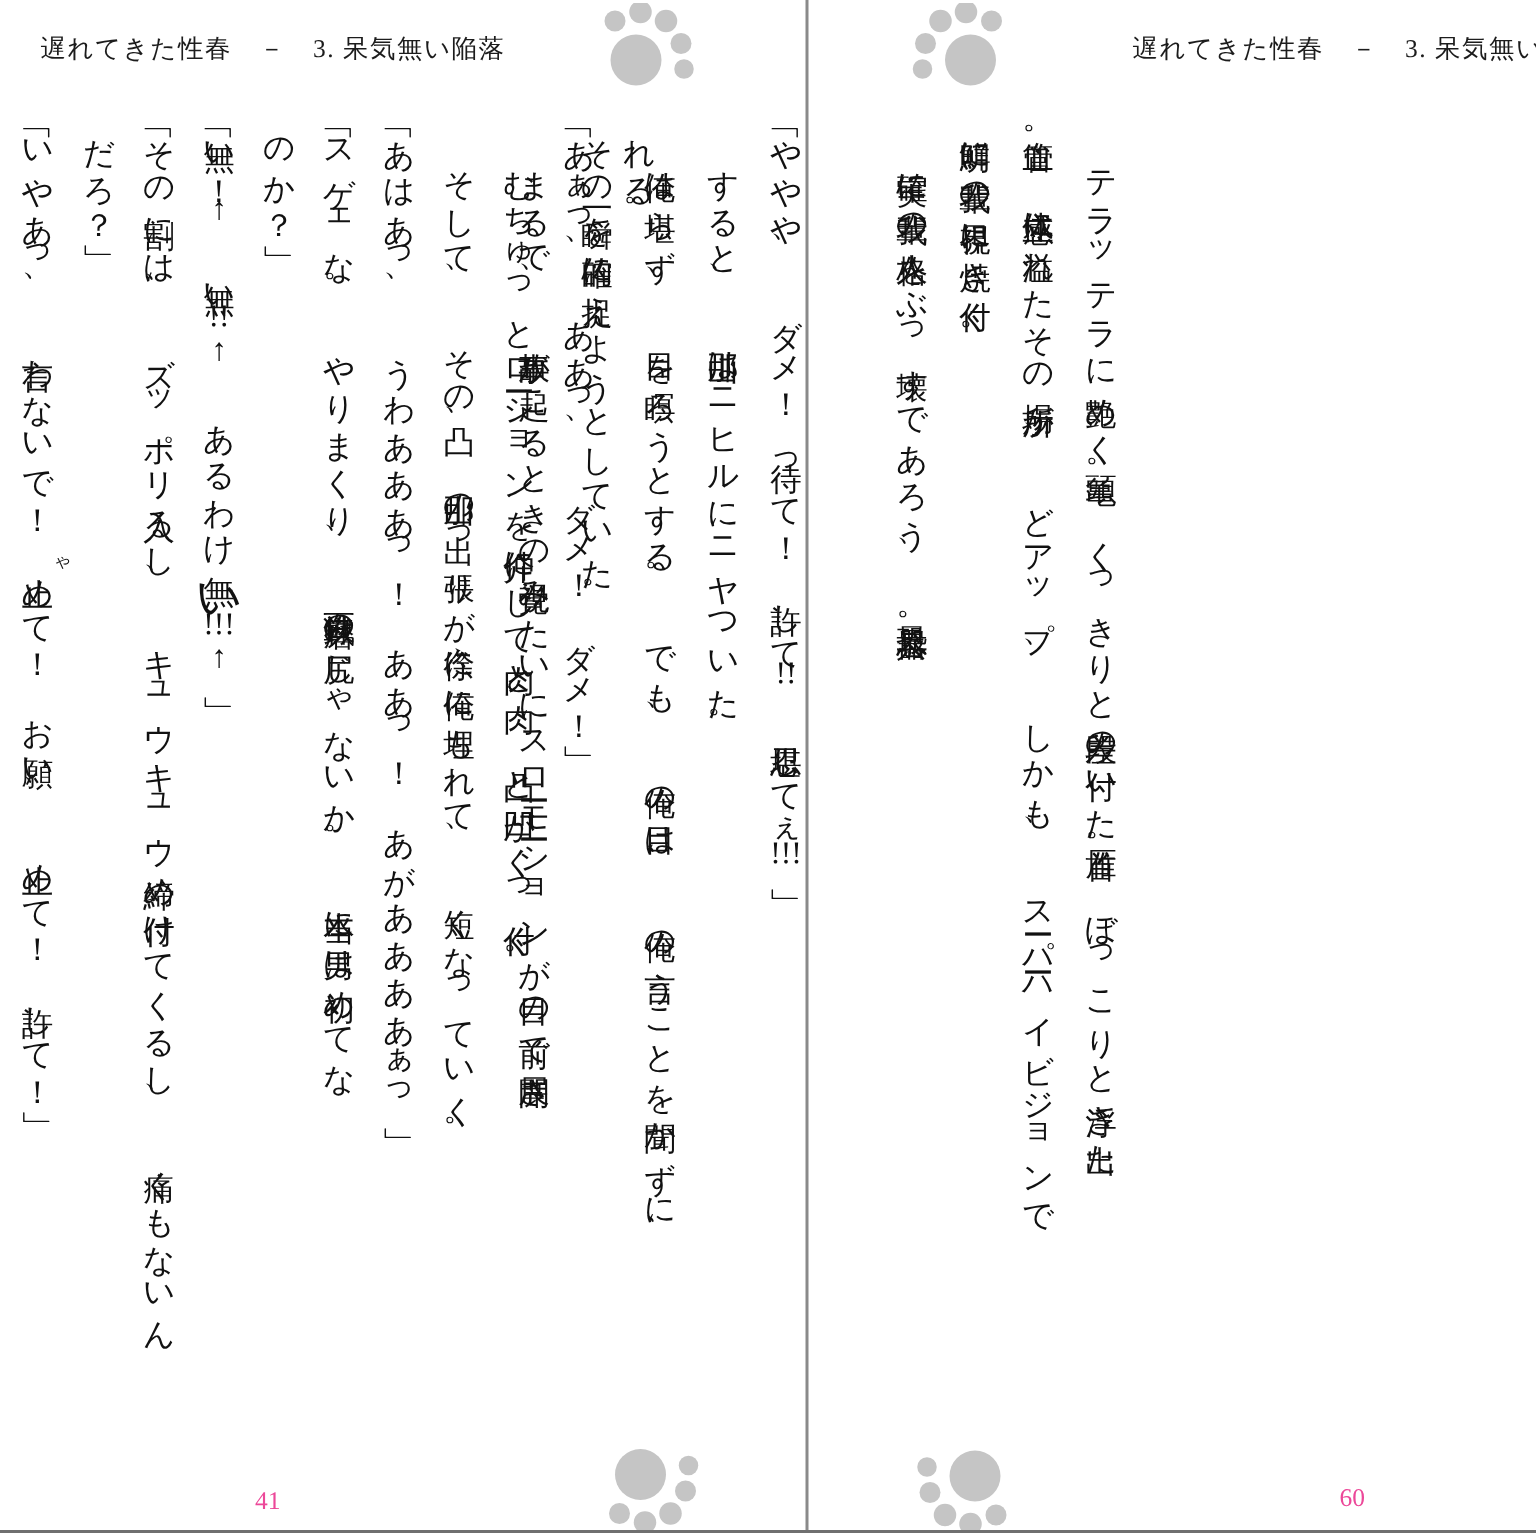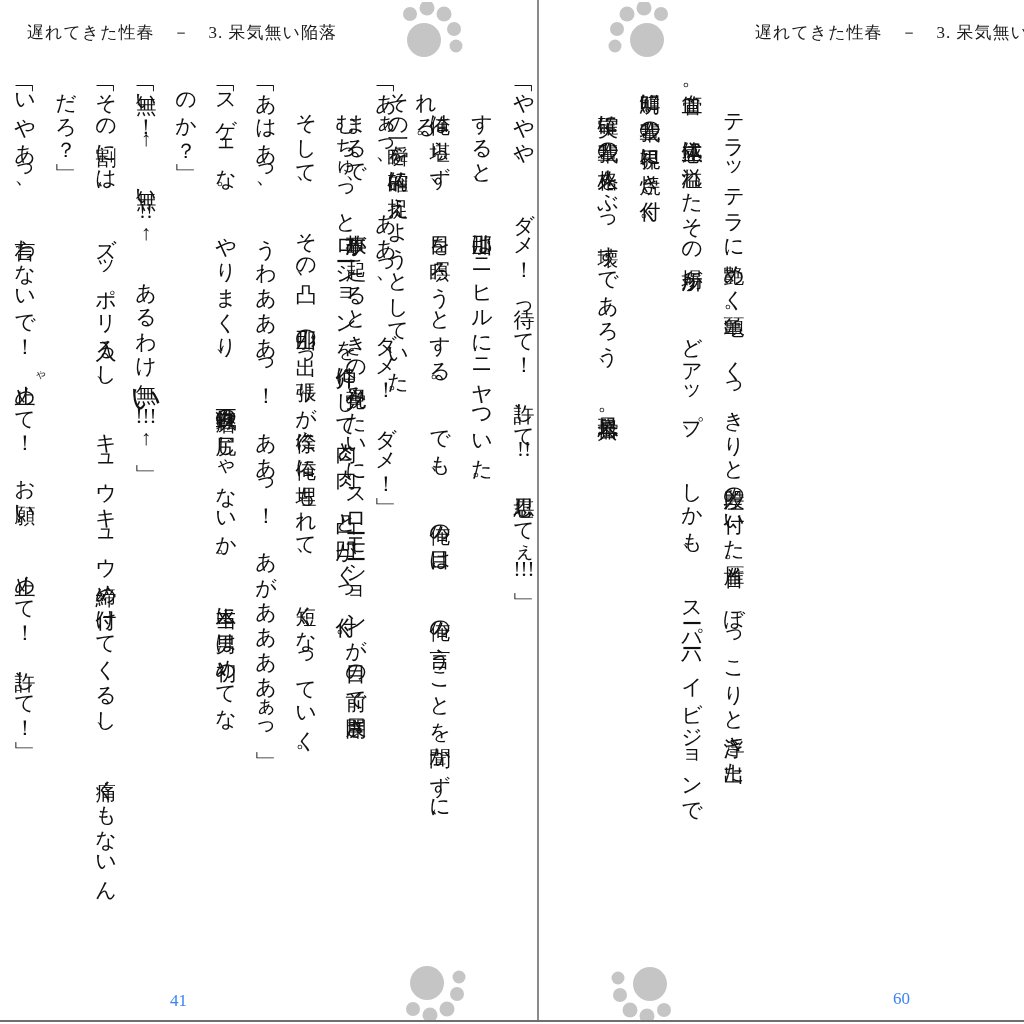--- a/index.html
+++ b/index.html
@@ -12,21 +12,21 @@
   .page{position:absolute;top:0;height:1022px;background:#fff;}
   .page-left{left:0;width:537px;}
   .page-right{left:540px;width:484px;padding-left:39px;}
   .spine{position:absolute;left:537px;top:0;width:2px;height:1021px;background:#8a8a8a;}
   .bottom-rule{position:absolute;left:0;top:1020px;width:1024px;height:2px;background:#6f6f6f;}
 
   .header{position:absolute;top:21px;font-size:17px;letter-spacing:1px;white-space:nowrap;color:#1c1c1c;}
   .header-left{left:27px;}
   .header-right{left:215px;} 
 
-  .pagenum{position:absolute;font-size:17px;color:#3b82f6;}
+  .pagenum{position:absolute;font-size:17px;color:#ec4899;}
   .pagenum-left{left:170px;top:991px;}
   .pagenum-right{left:353px;top:989px;}
 
   .vbody{
     position:absolute;top:78px;height:856px;
     writing-mode:vertical-rl;
     font-size:21px;line-height:40px;
     letter-spacing:1px;
     text-align:start;
   }

